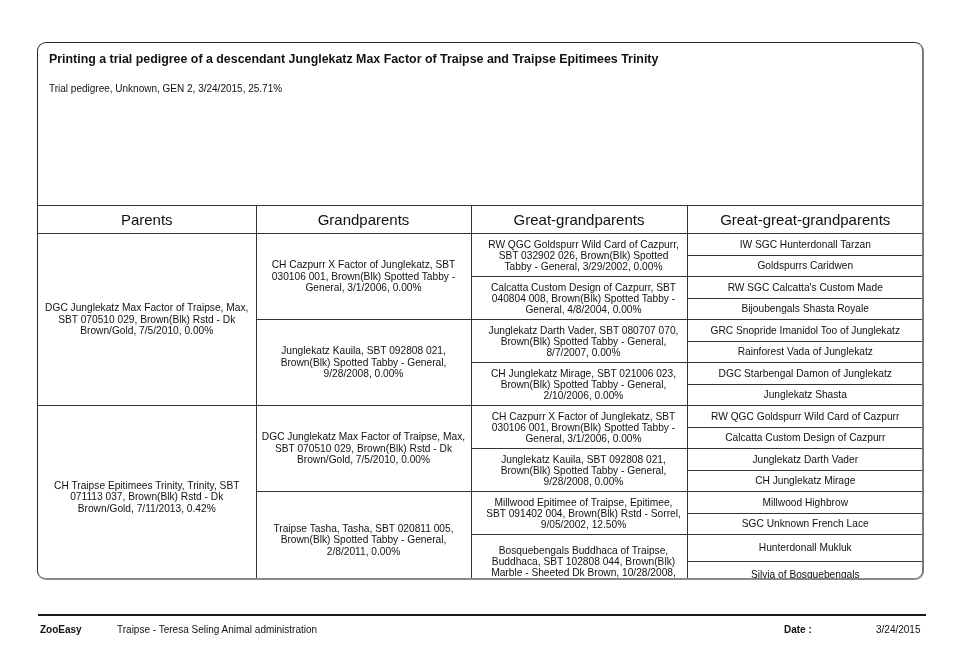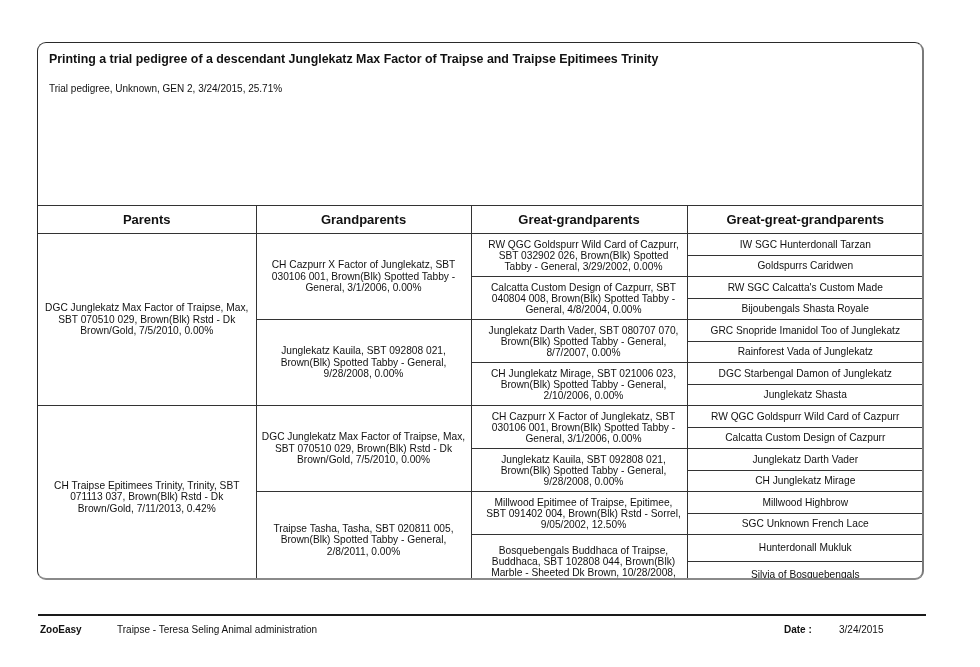--- a/index.html
+++ b/index.html
@@ -21,34 +21,34 @@
     table.pedigree {
       position: absolute; left: 0; top: 162px; width: 885px; border-collapse: collapse; table-layout: fixed;
       font-size: 10.2px; line-height: 11.5px;
     }
     table.pedigree th, table.pedigree td {
       border: 1px solid #333; text-align: center; vertical-align: middle; padding: 0 4px;
     }
     table.pedigree tr:first-child th { border-top: 1px solid #333; }
     table.pedigree th:first-child, table.pedigree td.col-parent { border-left: none; }
     table.pedigree th:last-child, table.pedigree td.col-gggp { border-right: none; }
-    table.pedigree th { height: 27px; font-weight: bold; font-size: 13px; }
+    table.pedigree th { height: 27px; font-weight: normal; font-size: 15px; }
     table.pedigree td { height: 20.5px; }
     table.pedigree td.col-ggp { font-size: 10.2px; line-height: 11px; overflow: hidden; padding-left: 13px; }
     .col-w1 { width: 218px; } .col-w2 { width: 215px; } .col-w3 { width: 216px; } .col-w4 { width: 236px; }
     .footer-line {
       position: absolute; left: 38px; top: 614px; width: 888px; height: 2px; background: #1a1a1a;
     }
     .footer {
       position: absolute; top: 624px; font-size: 10px; white-space: nowrap;
     }
     .footer-app { left: 40px; font-weight: bold; }
     .footer-org { left: 117px; }
     .footer-date-label { left: 784px; font-weight: bold; }
-    .footer-date { left: 839px; }
+    .footer-date { left: 876px; }
     .clip-ggp { display: block; max-height: 43px; overflow: hidden; margin-top: 10px; }
   </style>
 </head>
 <body>
 
 <div class="outer-box">
   <div class="doc-title">Printing a trial pedigree of a descendant Junglekatz Max Factor of Traipse and Traipse Epitimees Trinity</div>
   <div class="doc-subtitle">Trial pedigree, Unknown, GEN 2, 3/24/2015, 25.71%</div>
 
   <table class="pedigree">

